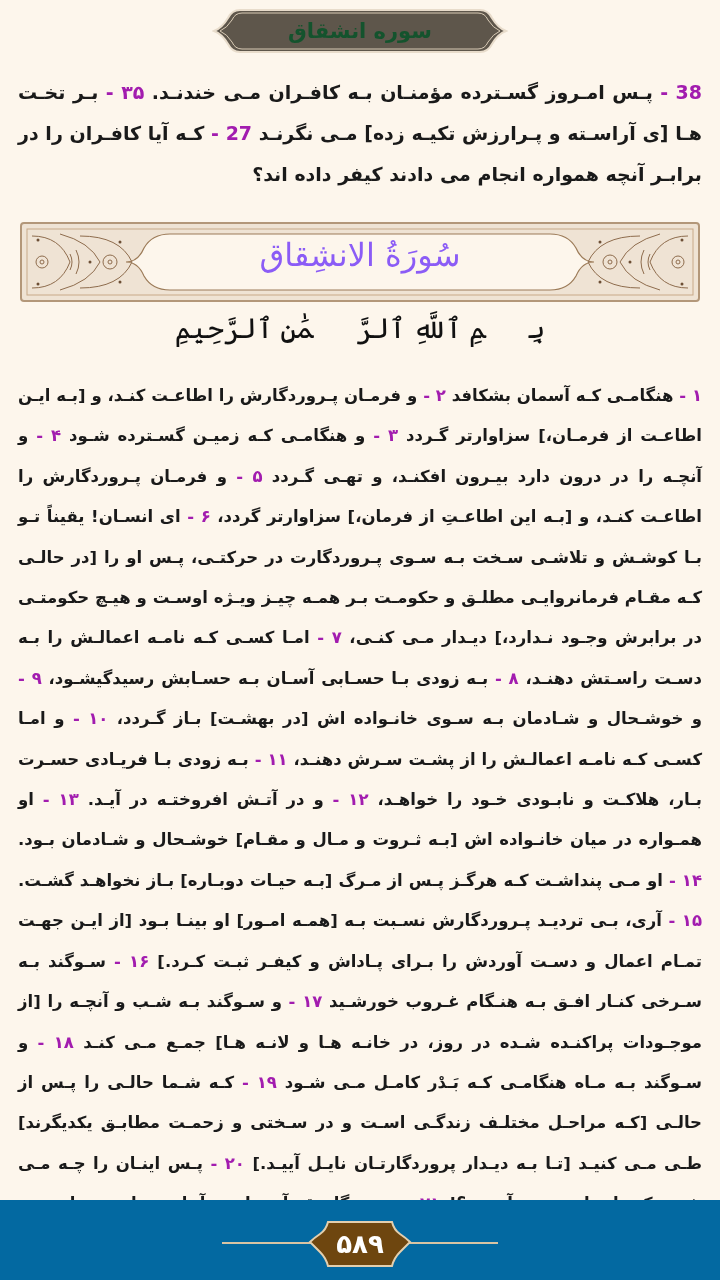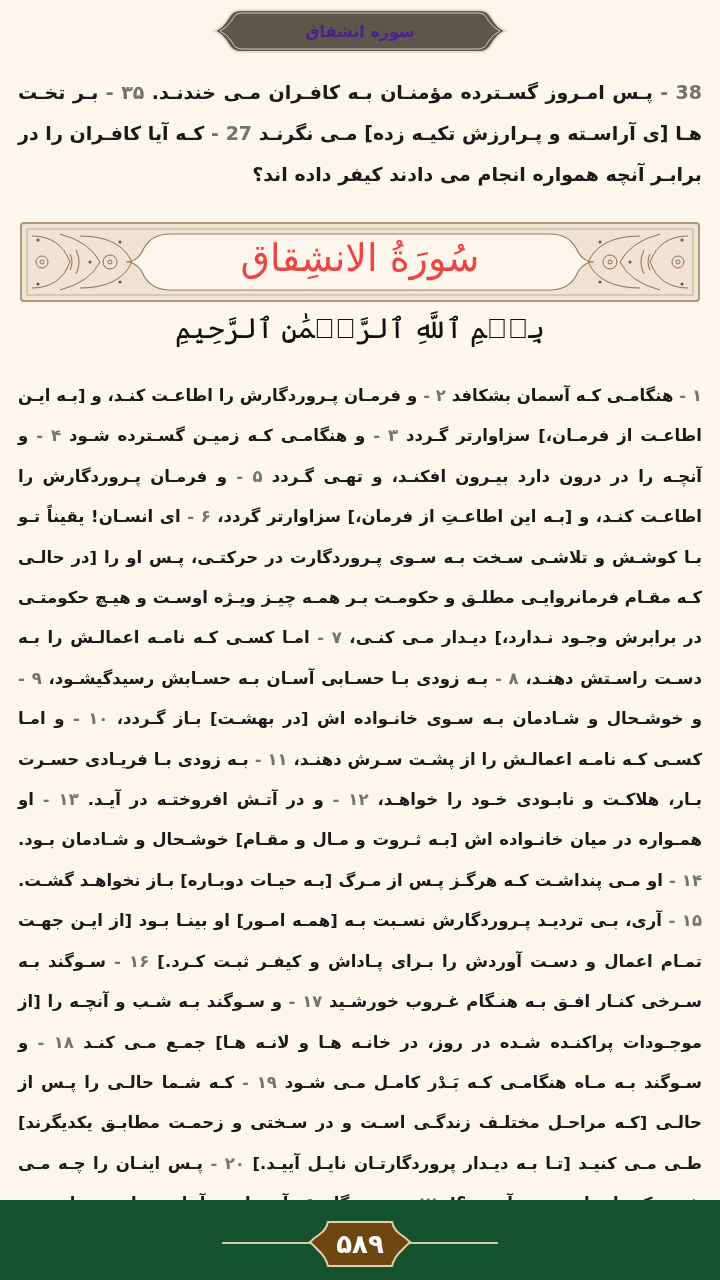--- a/index.html
+++ b/index.html
@@ -17,51 +17,51 @@
   }
   .surah-tab {
     position: relative;
     width: 296px; height: 46px;
     margin-top: -6px;
   }
   .surah-tab svg { position: absolute; inset: 0; }
   .surah-tab .label {
     position: absolute; inset: 0;
     display: flex; align-items: center; justify-content: center;
-    color: #4c1d95; font-size: 16px; font-weight: bold;
+    color: #14532d; font-size: 21px; font-weight: bold;
     direction: rtl;
   }
   .intro {
     position: absolute; top: 72px; left: 18px; right: 18px;
     direction: rtl; text-align: justify; text-align-last: right;
     font-size: 19px; font-weight: bold; line-height: 41px;
   }
-  .vn { color: #737373; }
+  .vn { color: #a21caf; }
   .banner {
     position: absolute; top: 222px; left: 20px; width: 680px; height: 80px;
   }
   .banner svg { position: absolute; inset: 0; }
   .banner .title {
     position: absolute; left: 0; right: 0; top: 14px;
     text-align: center; direction: rtl;
-    font-family: "DejaVu Serif", serif; font-size: 38px; color: #ef4444;
+    font-family: "DejaVu Serif", serif; font-size: 32px; color: #8b5cf6;
   }
   .basmala {
     position: absolute; top: 312px; left: 0; right: 0;
     text-align: center; direction: rtl;
-    font-family: Liberation Sans, sans-serif; font-size: 28px; color: #111;
+    font-family: Liberation Serif, serif; font-size: 28px; color: #111;
   }
   .body-text {
     position: absolute; top: 376px; left: 18px; right: 18px;
     direction: rtl; text-align: justify; text-align-last: right;
     font-size: 16.5px; font-weight: bold; line-height: 40.4px;
   }
   .footer {
     position: absolute; top: 1200px; left: 0; width: 720px; height: 80px;
-    background: #14532d;
+    background: #0369a1;
   }
   .footer .rule-left, .footer .rule-right {
     position: absolute; top: 42px; height: 2px; background: #d8c4a4;
   }
   .footer .rule-left { left: 222px; width: 94px; }
   .footer .rule-right { left: 404px; width: 94px; }
   .page-badge {
     position: absolute; left: 308px; top: 20px; width: 104px; height: 48px;
   }
   .page-badge svg { position: absolute; inset: 0; }

